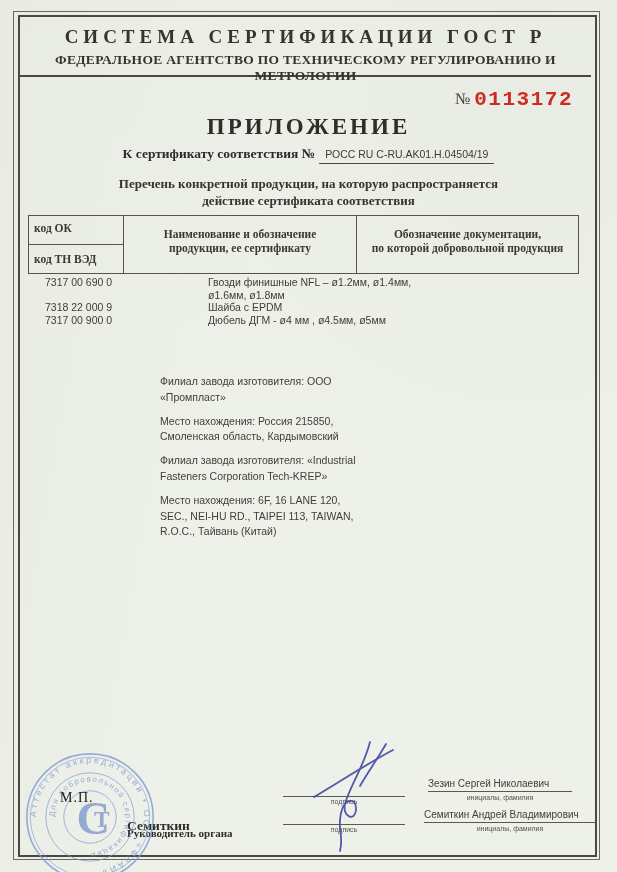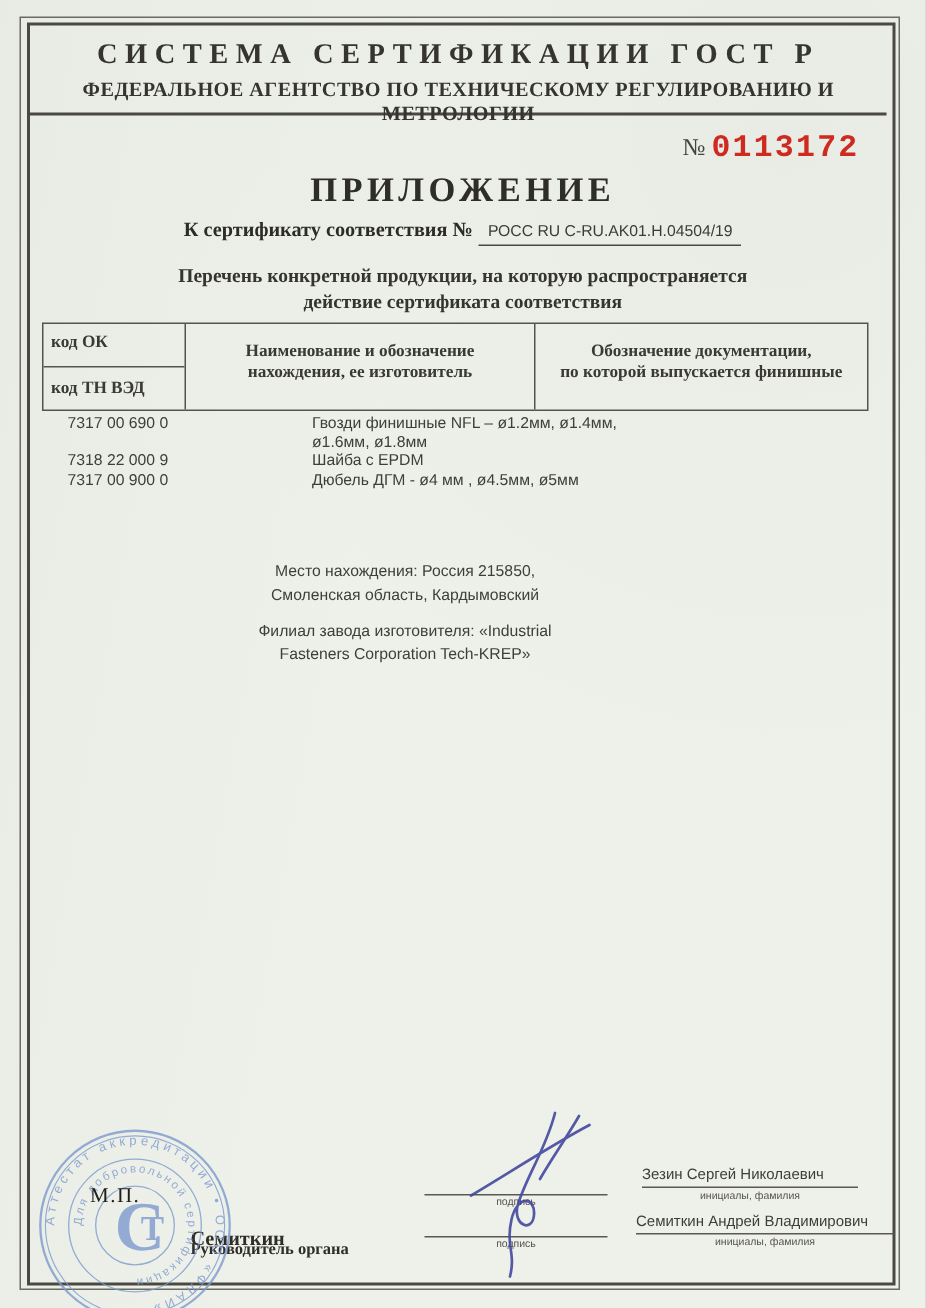--- a/index.html
+++ b/index.html
@@ -4,21 +4,21 @@
 <style>
   html,body{margin:0;padding:0;background:#c9c9c4;}
   .page{
     position:relative;width:617px;height:872px;overflow:hidden;
     background:
       radial-gradient(circle at 85% 10%, rgba(160,170,150,.07), transparent 45%),
       linear-gradient(100deg, rgba(120,130,115,.05), transparent 40%),
       #eef1ea;
     font-family:"Liberation Serif", serif;color:#2c2b27;
   }
-  .sans{font-family:"Liberation Sans", sans-serif;text-align:center;}
+  .sans{font-family:"Liberation Sans", sans-serif;}
   .frame-outer{position:absolute;left:13px;top:11px;width:585px;height:847px;border:1px solid #6b6a60;}
   .frame-inner{position:absolute;left:18px;top:15px;width:575px;height:838px;border:2px solid #4a4940;}
   .header-band{position:absolute;left:20px;top:17px;width:571px;height:58px;border-bottom:2px solid #4a4940;text-align:center;}
   .sys-title{margin-top:9px;font-size:19px;font-weight:bold;letter-spacing:5px;color:#35342e;}
   .agency-title{margin-top:4px;font-size:13.5px;font-weight:bold;letter-spacing:.3px;color:#35342e;}
   .doc-number{position:absolute;left:455px;top:88px;white-space:nowrap;}
   .no-sign{font-size:16px;color:#44433c;}
   .no-red{font-family:"Liberation Mono", monospace;font-size:21px;font-weight:bold;color:#cf2a20;letter-spacing:1.5px;vertical-align:-1px;}
   .app-title{position:absolute;left:0;top:114px;width:100%;text-align:center;font-size:23px;font-weight:bold;letter-spacing:3px;color:#2e2d28;}
   .cert-line{position:absolute;left:0;top:144px;width:100%;text-align:center;white-space:nowrap;}
@@ -84,49 +84,58 @@
     <div>действие сертификата соответствия</div>
   </div>
 
   <div class="tbl">
     <div class="c1">
       <div class="c1a">код ОК</div>
       <div class="c1b">код ТН ВЭД</div>
     </div>
     <div class="c2">
       <div>Наименование и обозначение</div>
-      <div>нахождения, ее изготовитель</div>
+      <div>продукции, ее сертификату</div>
     </div>
     <div class="c3">
       <div>Обозначение документации,</div>
-      <div>по которой выпускается финишные</div>
+      <div>по которой добровольной продукция</div>
     </div>
   </div>
 
   <div>
     <div class="code sans r1">7317 00 690 0</div>
     <div class="code sans r3">7318 22 000 9</div>
     <div class="code sans r4">7317 00 900 0</div>
   </div>
 
   <div>
     <div class="prod sans r1">Гвозди финишные NFL – ø1.2мм, ø1.4мм,</div>
     <div class="prod sans r2">ø1.6мм, ø1.8мм</div>
     <div class="prod sans r3">Шайба с EPDM</div>
     <div class="prod sans r4">Дюбель ДГМ - ø4 мм , ø4.5мм, ø5мм</div>
   </div>
 
   <div class="mfr sans">
     <div class="par">
+      <div>Филиал завода изготовителя: ООО</div>
+      <div>«Промпласт»</div>
+    </div>
+    <div class="par">
       <div>Место нахождения: Россия 215850,</div>
       <div>Смоленская область, Кардымовский</div>
     </div>
     <div class="par">
       <div>Филиал завода изготовителя: «Industrial</div>
       <div>Fasteners Corporation Tech-KREP»</div>
+    </div>
+    <div class="par">
+      <div>Место нахождения: 6F, 16 LANE 120,</div>
+      <div>SEC., NEI-HU RD., TAIPEI 113, TAIWAN,</div>
+      <div>R.O.C., Тайвань (Китай)</div>
     </div>
   </div>
 
   <svg class="stamp" width="136" height="140" viewBox="0 0 140 144">
     <g stroke="#7d9ace" fill="none">
       <circle cx="70" cy="72" r="65" stroke-width="1.6"></circle>
       <circle cx="70" cy="72" r="61.5" stroke-width="0.8"></circle>
       <circle cx="70" cy="72" r="45.5" stroke-width="0.9"></circle>
       <circle cx="70" cy="72" r="27" stroke-width="0.9"></circle>
     </g>

